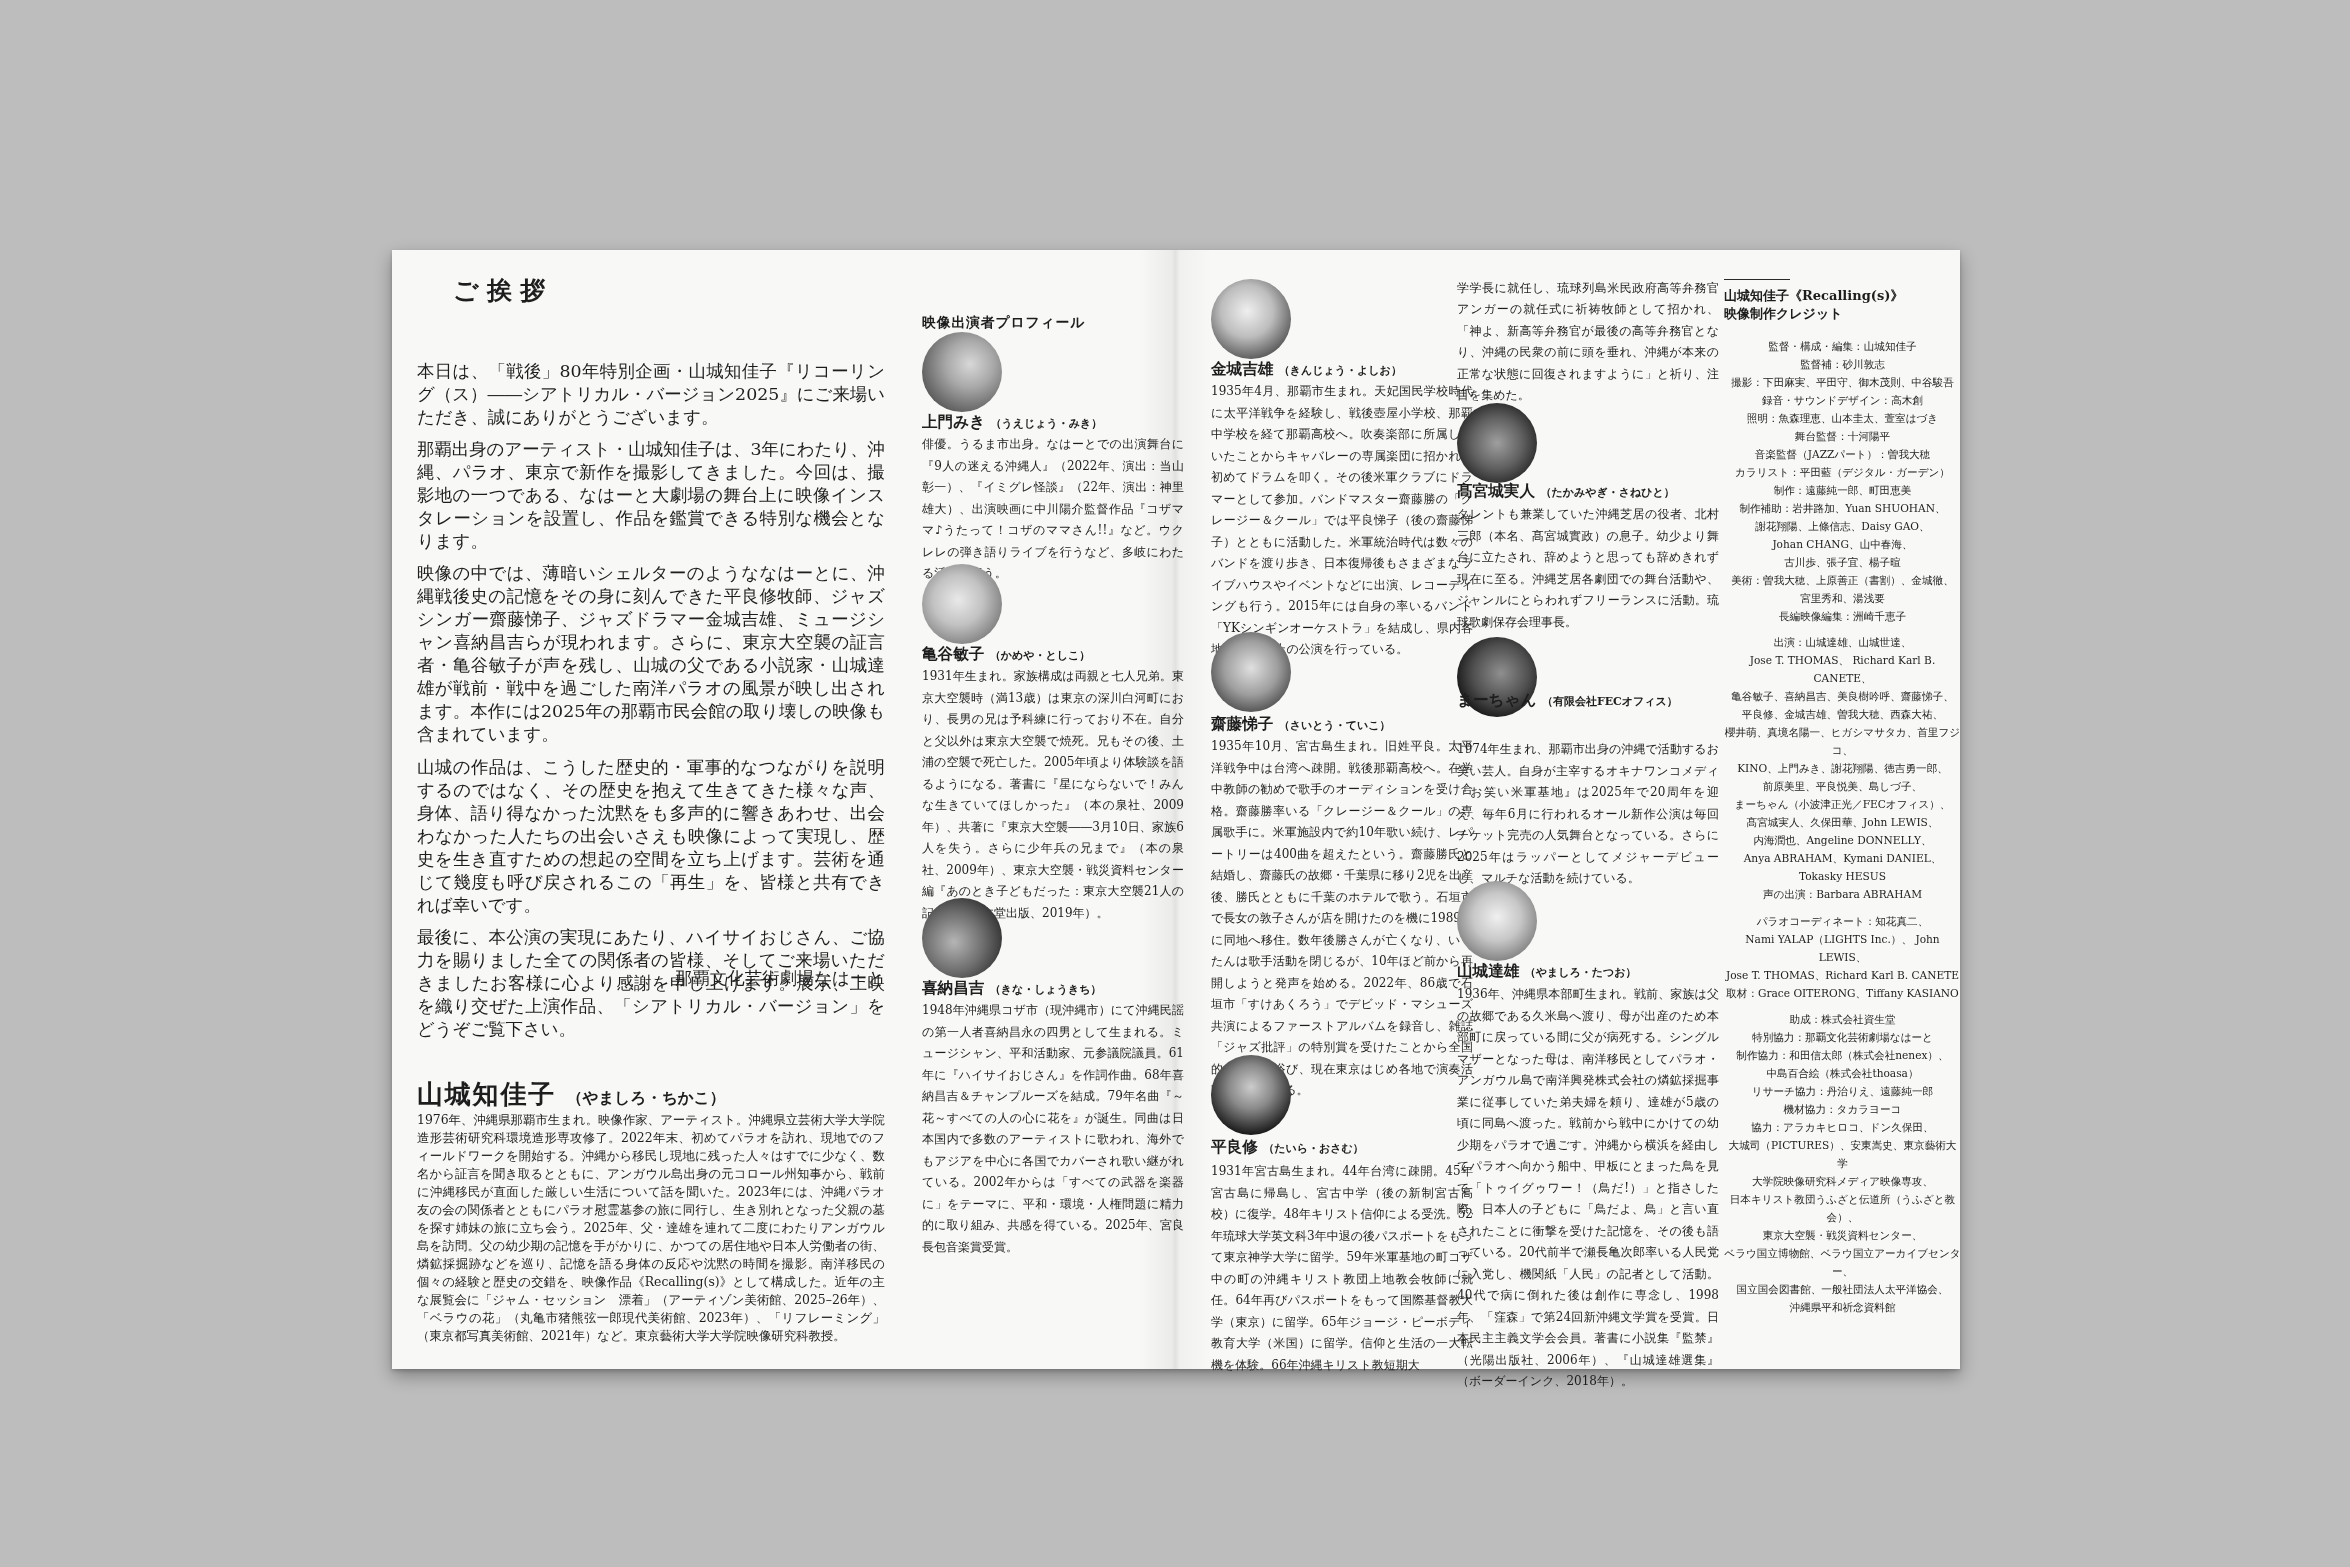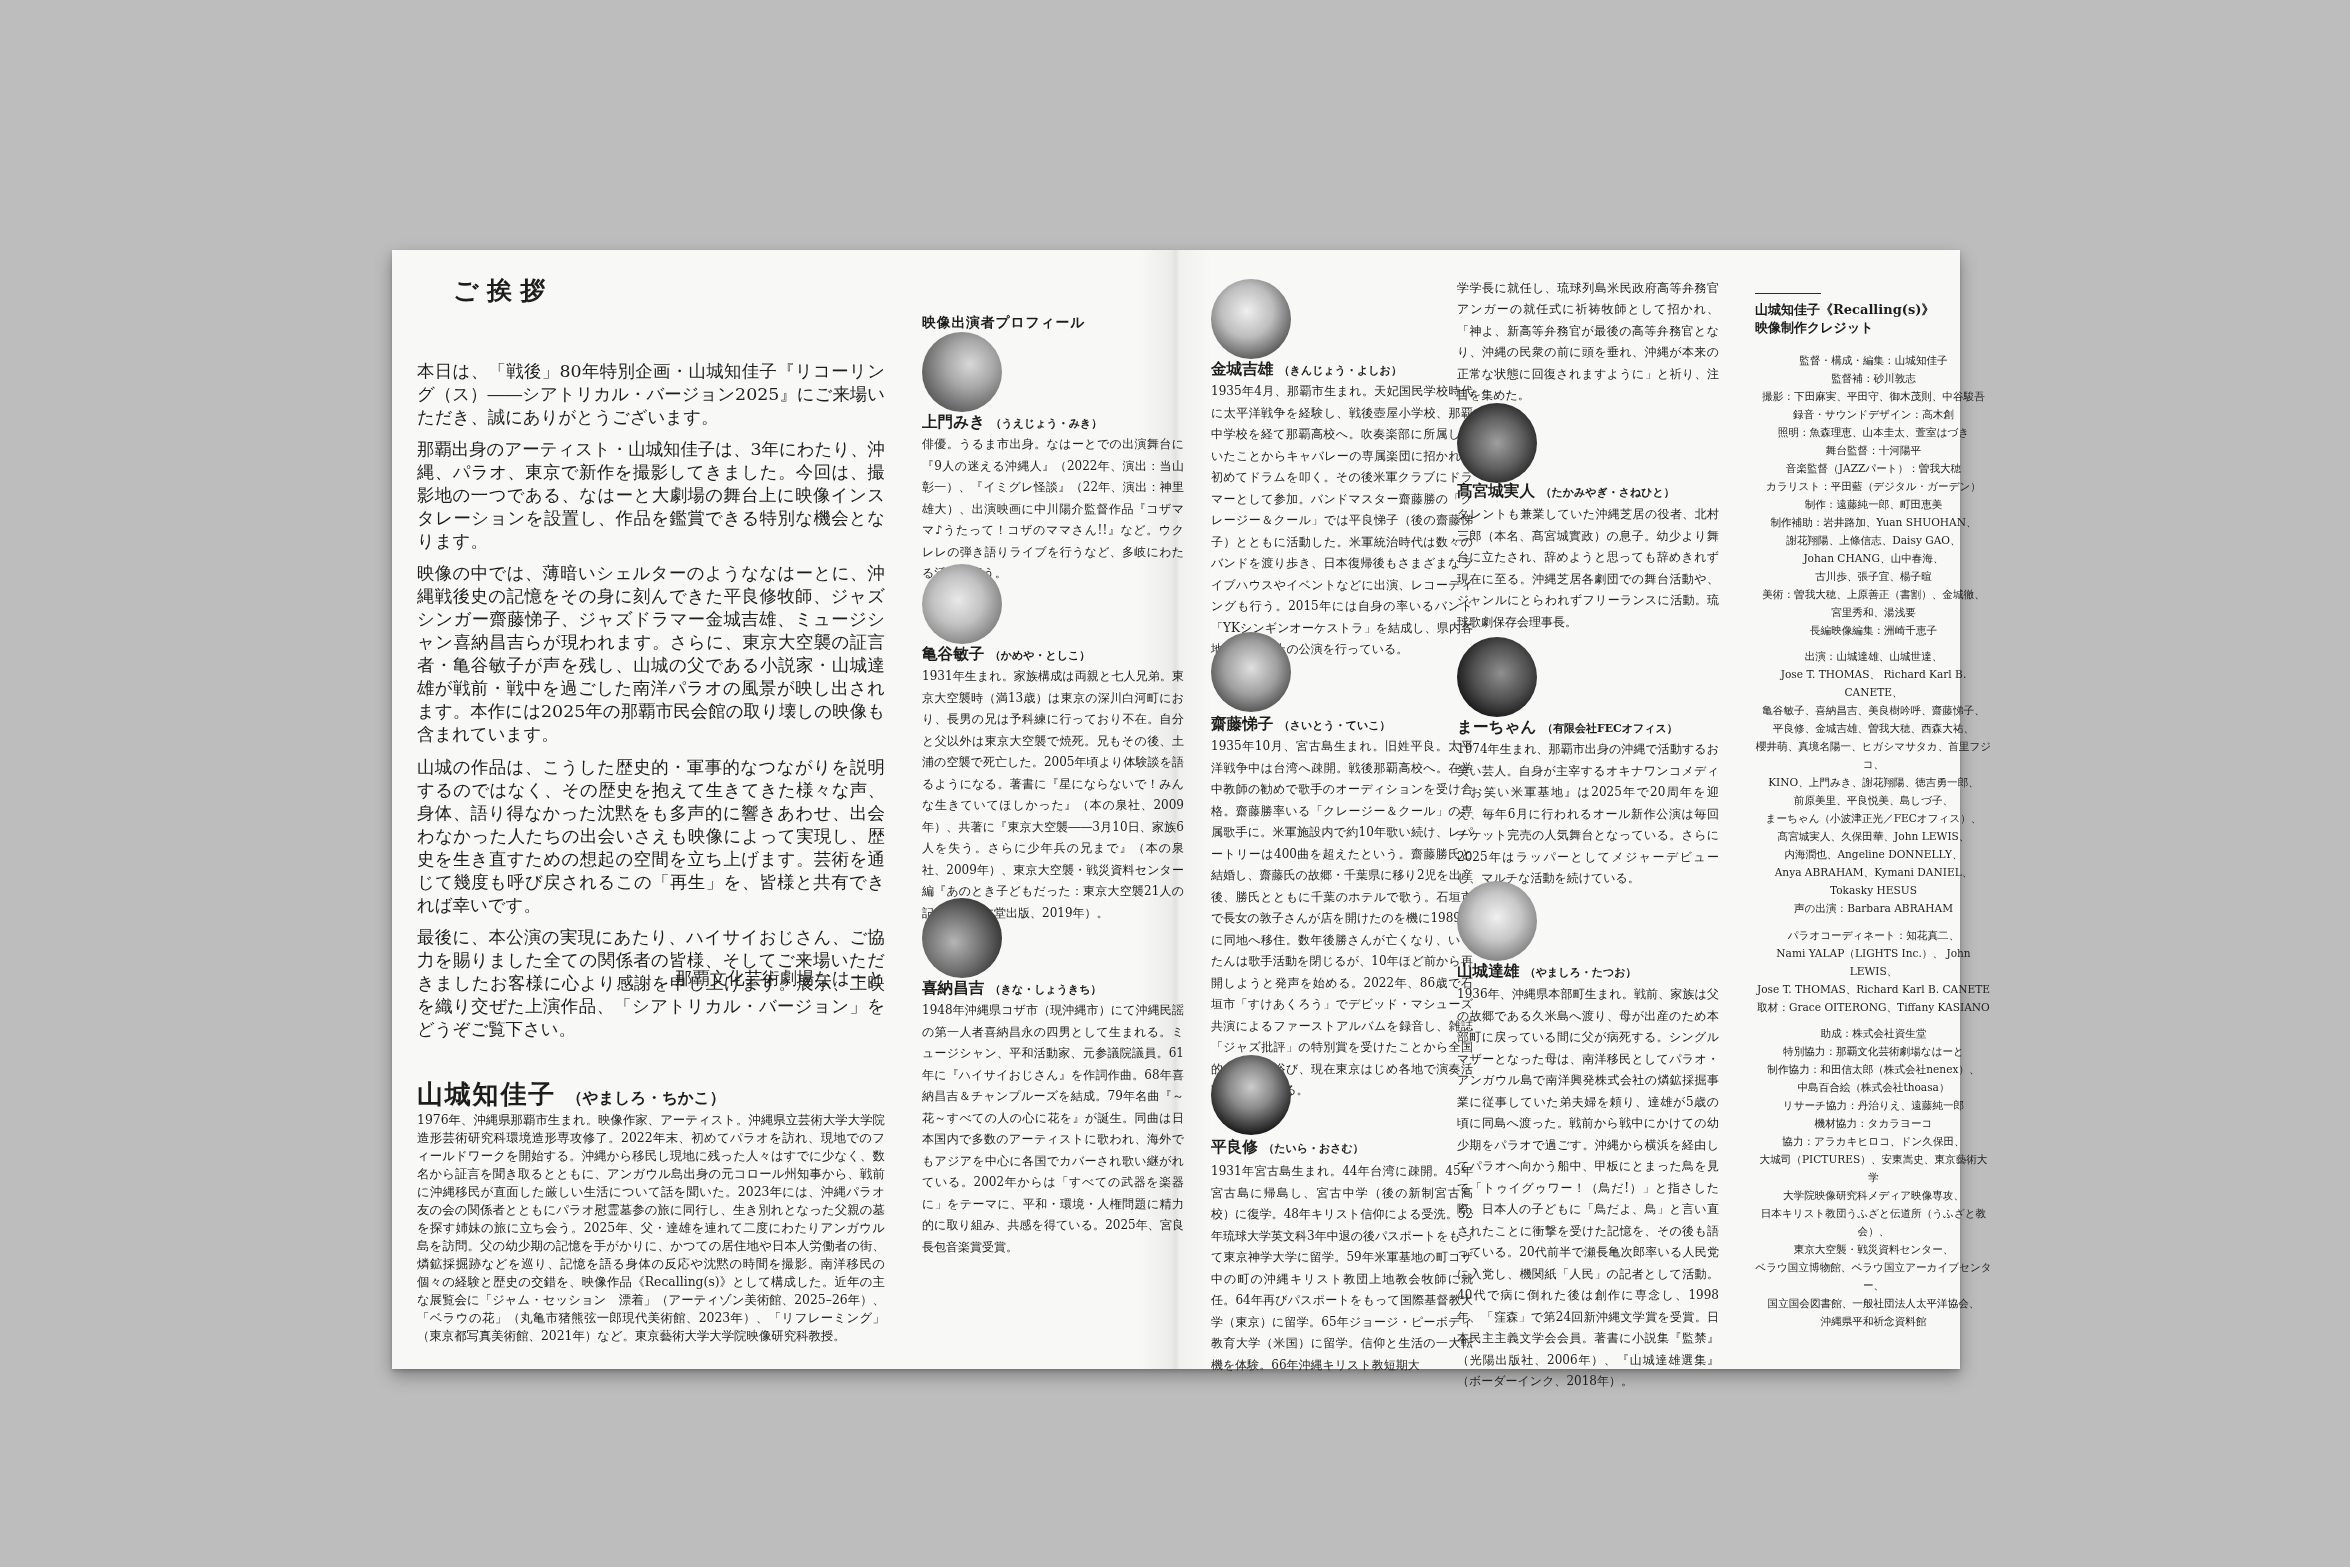--- a/index.html
+++ b/index.html
@@ -74,21 +74,21 @@
   .ph2{background:radial-gradient(circle at 45% 45%,#e9e9e9 0%,#c2c2c2 40%,#7c7c7c 78%,#d9d9d9 100%);}
   .ph3{background:radial-gradient(circle at 40% 55%,#b5b5b5 0%,#6e6e6e 45%,#262626 85%);}
   .ph4{background:radial-gradient(circle at 45% 40%,#efefef 0%,#bdbdbd 40%,#4e4e4e 80%,#222 100%);}
   .ph5{background:radial-gradient(circle at 50% 45%,#e0e0e0 0%,#9e9e9e 45%,#3c3c3c 85%);}
   .ph6{background:radial-gradient(circle at 50% 40%,#cccccc 0%,#8a8a8a 35%,#1d1d1d 75%);}
   .ph7{background:radial-gradient(circle at 50% 50%,#9f9f9f 0%,#606060 45%,#1a1a1a 85%);}
   .ph8{background:radial-gradient(circle at 55% 45%,#8f8f8f 0%,#4f4f4f 45%,#0f0f0f 80%);}
   .ph9{background:radial-gradient(circle at 50% 45%,#f0f0f0 0%,#c7c7c7 40%,#6f6f6f 85%,#bbb 100%);}
 
   
-  .credits-col{left:1332px;top:14px;width:237px;height:100%;margin-left:31px;}
+  .credits-col{left:1332px;top:0;width:237px;height:100%;}
   .credits-rule{position:absolute;top:28.5px;left:0;width:66px;border-top:1.4px solid #2a2a2a;}
   .credits-title{position:absolute;top:37px;left:0;width:237px;font-size:13px;line-height:18.4px;font-weight:600;}
   .credits-blocks{position:absolute;top:87px;left:0;width:237px;}
   .credit-block{
     font-size:10.6px;line-height:18px;
     white-space:pre-line;
     margin:0 0 8.3px 0;
     text-align:center;
   }
 </style>
@@ -167,21 +167,21 @@
     <div class="cont-text abs" style="top:27.5px">学学長に就任し、琉球列島米民政府高等弁務官アンガーの就任式に祈祷牧師として招かれ、「神よ、新高等弁務官が最後の高等弁務官となり、沖縄の民衆の前に頭を垂れ、沖縄が本来の正常な状態に回復されますように」と祈り、注目を集めた。</div>
 
     <div class="photo ph7 abs" style="top:153px"></div>
     <div class="pname abs" style="top:231px">
       <span>髙宮城実人</span>
       <span class="rd">（たかみやぎ・さねひと）</span>
     </div>
     <div class="pbio abs" style="top:254px">タレントも兼業していた沖縄芝居の役者、北村三郎（本名、髙宮城實政）の息子。幼少より舞台に立たされ、辞めようと思っても辞めきれず現在に至る。沖縄芝居各劇団での舞台活動や、ジャンルにとらわれずフリーランスに活動。琉球歌劇保存会理事長。</div>
 
     <div class="photo ph8 abs" style="top:387px"></div>
-    <div class="pname abs" style="top:467px">
+    <div class="pname abs" style="top:440px">
       <span>まーちゃん</span>
       <span class="rd">（有限会社FECオフィス）</span>
     </div>
     <div class="pbio abs" style="top:489px">1974年生まれ、那覇市出身の沖縄で活動するお笑い芸人。自身が主宰するオキナワンコメディ『お笑い米軍基地』は2025年で20周年を迎え、毎年6月に行われるオール新作公演は毎回チケット完売の人気舞台となっている。さらに2025年はラッパーとしてメジャーデビューし、マルチな活動を続けている。</div>
 
     <div class="photo ph9 abs" style="top:631px"></div>
     <div class="pname abs" style="top:711px">
       <span>山城達雄</span>
       <span class="rd">（やましろ・たつお）</span>
     </div>

